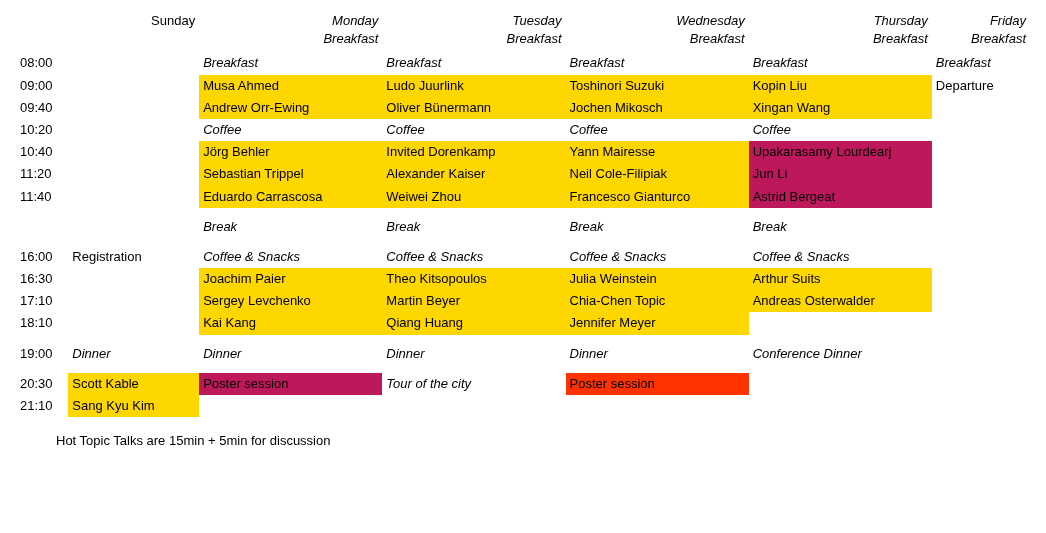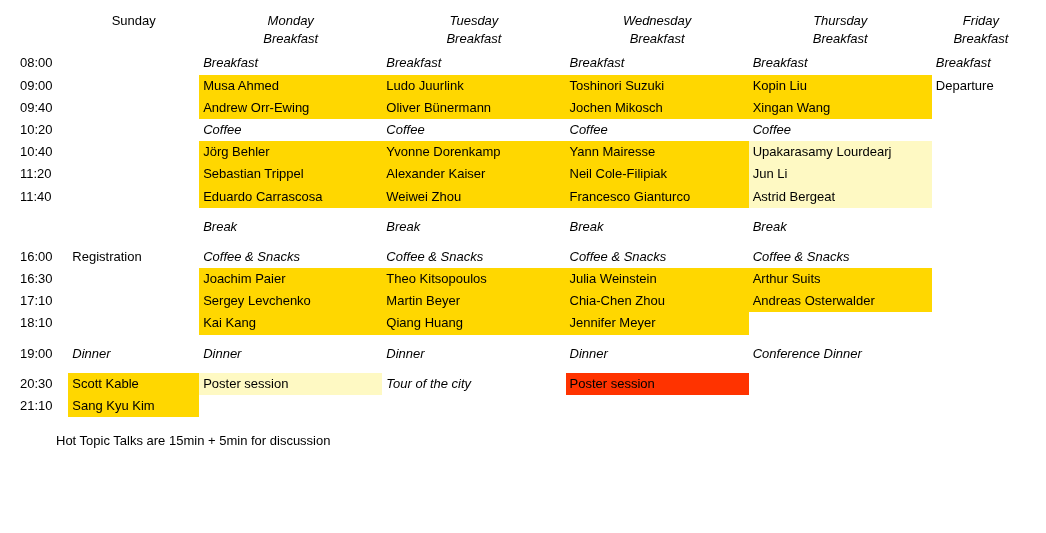--- a/index.html
+++ b/index.html
@@ -24,36 +24,36 @@
     .col-sun { width: 120px; }
     .col-mon { width: 168px; }
     .col-tue { width: 168px; }
     .col-wed { width: 168px; }
     .col-thu { width: 168px; }
     .col-fri { width: 90px; }
 
     .header-row th {
       font-style: italic;
       font-weight: normal;
-      text-align: center;
+      text-align: right;
       padding-bottom: 4px;
     }
     .header-row th.day-name {
       font-style: normal;
     }
     .time-cell {
       font-size: 13px;
       white-space: nowrap;
     }
 
     .cell-yellow {
       background-color: #FFD700;
     }
     .cell-orange {
-      background-color: #fef9c3;
+      background-color: #be185d;
     }
     .cell-red {
       background-color: #FF3300;
     }
 
     .notes {
       margin-top: 16px;
       font-size: 13px;
       padding-left: 40px;
     }
@@ -133,21 +133,21 @@
         <td style="font-style: italic;">Coffee</td>
         <td style="font-style: italic;">Coffee</td>
         <td style="font-style: italic;">Coffee</td>
         <td style="font-style: italic;">Coffee</td>
         <td></td>
       </tr>
       <tr>
         <td class="time-cell">10:40</td>
         <td></td>
         <td class="cell-yellow">Jörg Behler</td>
-        <td class="cell-yellow">Yvonne Dorenkamp</td>
+        <td class="cell-yellow">Invited Dorenkamp</td>
         <td class="cell-yellow">Yann Mairesse</td>
         <td class="cell-orange">Upakarasamy Lourdearj</td>
         <td></td>
       </tr>
       <tr>
         <td class="time-cell">11:20</td>
         <td></td>
         <td class="cell-yellow">Sebastian Trippel</td>
         <td class="cell-yellow">Alexander Kaiser</td>
         <td class="cell-yellow">Neil Cole-Filipiak</td>
@@ -194,21 +194,21 @@
         <td class="cell-yellow">Theo Kitsopoulos</td>
         <td class="cell-yellow">Julia Weinstein</td>
         <td class="cell-yellow">Arthur Suits</td>
         <td></td>
       </tr>
       <tr>
         <td class="time-cell">17:10</td>
         <td></td>
         <td class="cell-yellow">Sergey Levchenko</td>
         <td class="cell-yellow">Martin Beyer</td>
-        <td class="cell-yellow">Chia-Chen Zhou</td>
+        <td class="cell-yellow">Chia-Chen Topic</td>
         <td class="cell-yellow">Andreas Osterwalder</td>
         <td></td>
       </tr>
       <tr>
         <td class="time-cell">18:10</td>
         <td></td>
         <td class="cell-yellow">Kai Kang</td>
         <td class="cell-yellow">Qiang Huang</td>
         <td class="cell-yellow">Jennifer Meyer</td>
         <td></td>

